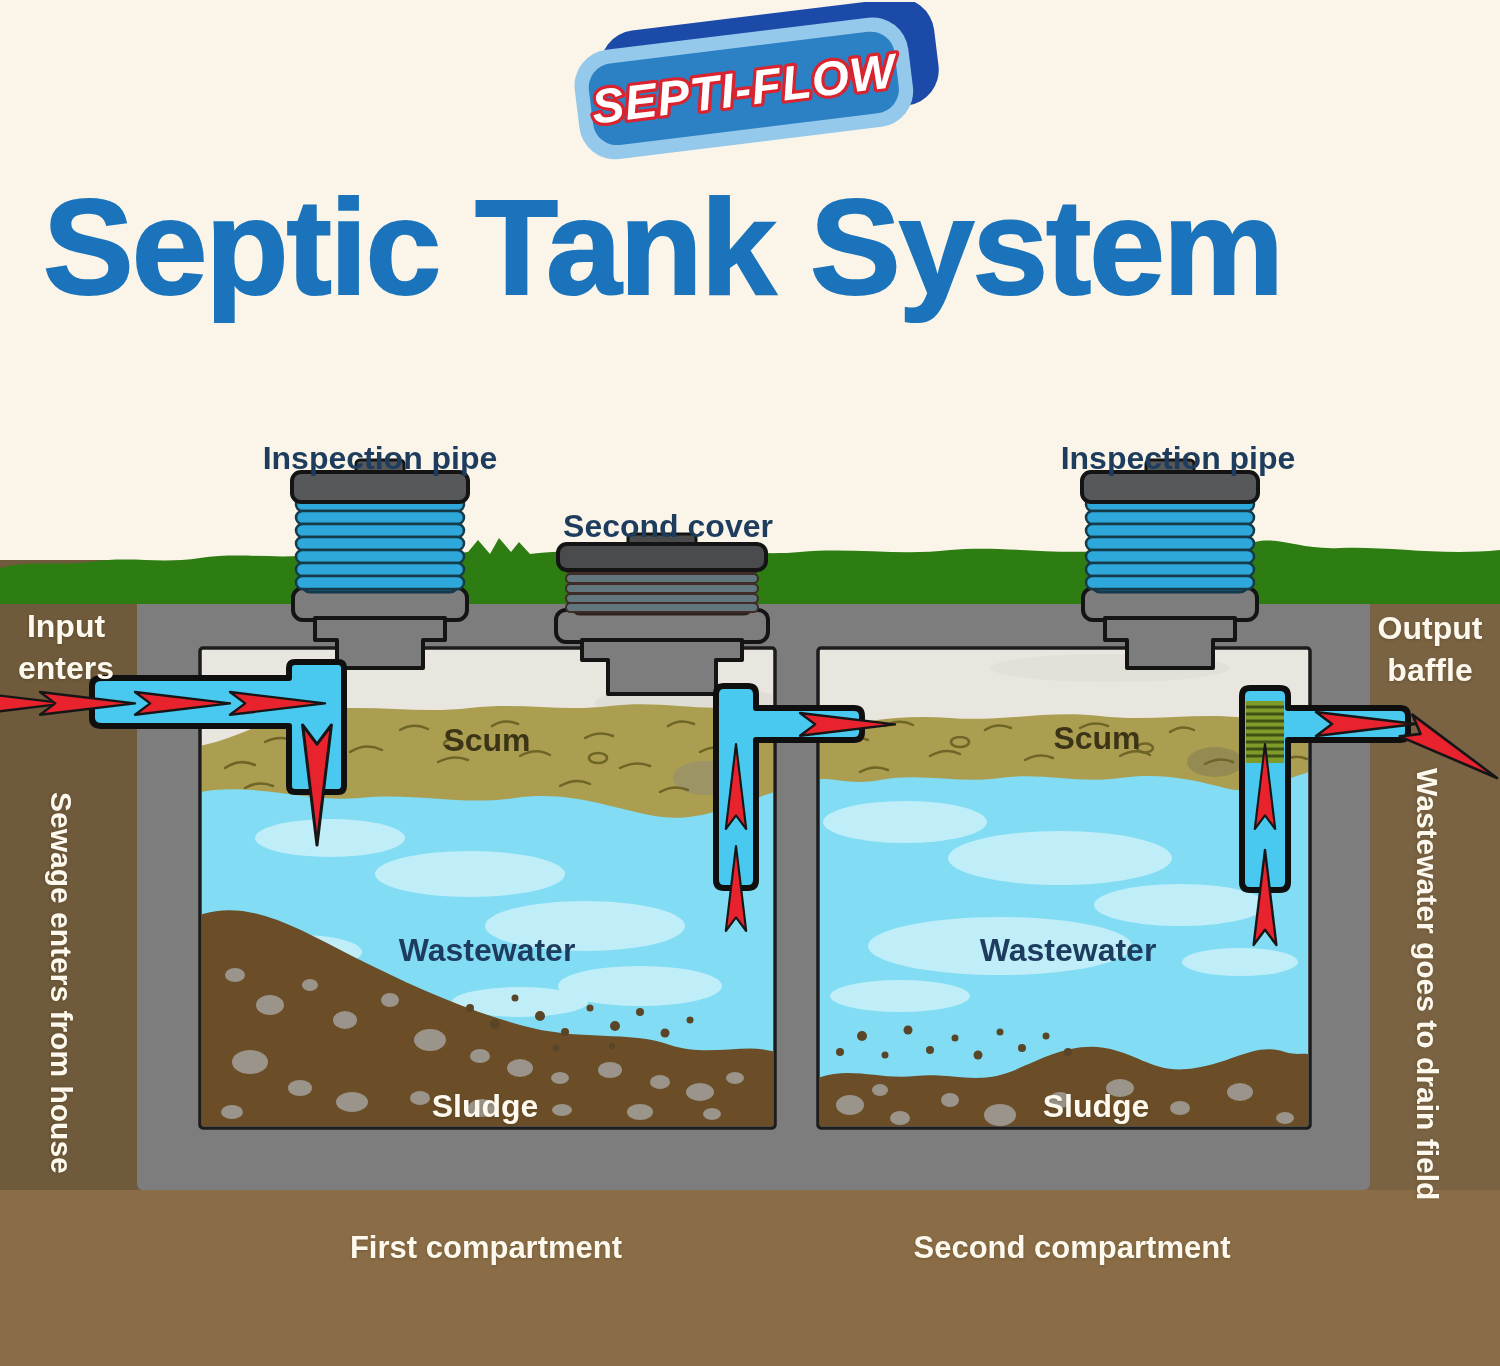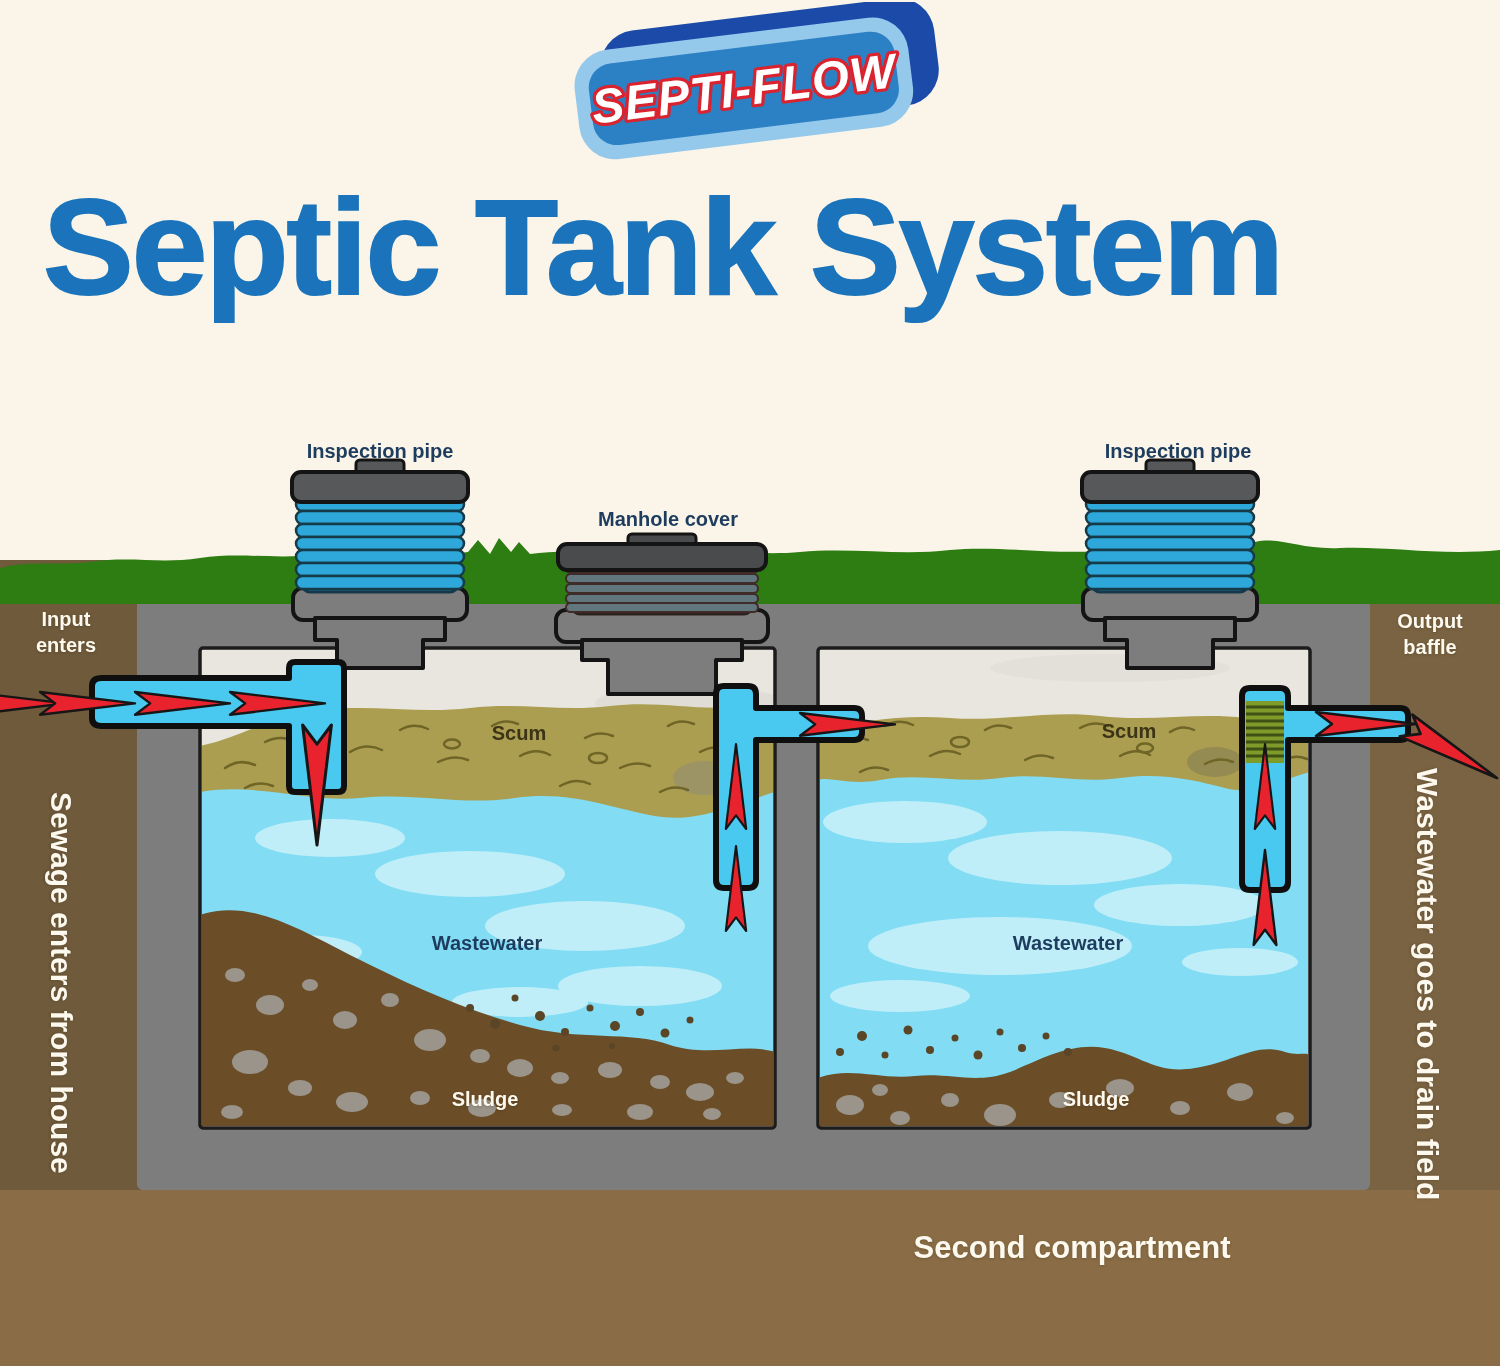--- a/index.html
+++ b/index.html
@@ -3,25 +3,25 @@
 <meta charset="utf-8">
 <style>
   html,body{margin:0;padding:0;}
   body{width:1500px;height:1366px;background:#faf5e8;font-family:"Liberation Sans",sans-serif;overflow:hidden;}
   #stage{position:relative;width:1500px;height:1366px;background:#faf5e8;}
   #diagram-svg{position:absolute;left:0;top:0;}
   .logo-wrap{position:absolute;left:540px;top:2px;width:430px;height:175px;}
   .page-title{position:absolute;left:0;top:176px;width:1325px;text-align:center;
     font-size:136px;font-weight:700;letter-spacing:-2px;color:#1b74bb;line-height:1.05;
     -webkit-text-stroke:2px #1b74bb;}
-  .lbl{position:absolute;font-weight:700;font-size:20px;line-height:1.3;white-space:pre-line;}
+  .lbl{position:absolute;font-weight:700;font-size:32px;line-height:1.3;white-space:pre-line;}
   .centered{transform:translateX(-50%);text-align:center;}
   .navy{color:#1d3c5e;}
   .white{color:#fdf9ee;text-shadow:0 1px 3px rgba(40,30,10,.25);}
-  .scumcol{color:#3b3417;margin-left:32px;}
+  .scumcol{color:#3b3417;}
   .vert{writing-mode:vertical-rl;font-size:30px;letter-spacing:0;}
   .comp-lbl{font-size:31px;}
 </style>
 </head>
 <body>
 
 <div id="stage">
 
   <svg id="diagram-svg" width="1500" height="1366" viewBox="0 0 1500 1366">
     <defs>
@@ -230,35 +230,36 @@
         <rect x="36" y="30" width="336" height="110" rx="36" fill="#95c9ec"></rect>
         <rect x="50" y="44" width="308" height="82" rx="24" fill="#2c80c4"></rect>
         <text x="204" y="102" text-anchor="middle" font-family="Liberation Sans, sans-serif" font-size="48" font-style="italic" font-weight="700" letter-spacing="1" fill="#ffffff" stroke="#d9232e" stroke-width="6.5" paint-order="stroke" stroke-linejoin="round">SEPTI-FLOW</text>
       </g>
     </svg>
   </div>
 
   <div class="page-title">Septic Tank System</div>
 
   <div class="lbl navy centered" style="left:380px;top:438px;">Inspection pipe</div>
-  <div class="lbl navy centered" style="left:668px;top:506px;">Manhole cover</div>
+  <div class="lbl navy centered" style="left:668px;top:506px;">Second cover</div>
   <div class="lbl navy centered" style="left:1178px;top:438px;">Inspection pipe</div>
 
   <div class="lbl white centered" style="left:66px;top:606px;">Input
 enters</div>
   <div class="lbl white centered" style="left:1430px;top:608px;">Output
 baffle</div>
 
   <div class="lbl white vert" style="left:42px;top:792px;">Sewage enters from house</div>
   <div class="lbl white vert" style="left:1408px;top:768px;">Wastewater goes to drain field</div>
 
   <div class="lbl scumcol centered" style="left:487px;top:720px;">Scum</div>
   <div class="lbl scumcol centered" style="left:1097px;top:718px;">Scum</div>
 
   <div class="lbl navy centered" style="left:487px;top:930px;">Wastewater</div>
   <div class="lbl navy centered" style="left:1068px;top:930px;">Wastewater</div>
 
   <div class="lbl white centered" style="left:485px;top:1086px;">Sludge</div>
   <div class="lbl white centered" style="left:1096px;top:1086px;">Sludge</div>
 
+  <div class="lbl white centered comp-lbl" style="left:486px;top:1228px;">First compartment</div>
   <div class="lbl white centered comp-lbl" style="left:1072px;top:1228px;">Second compartment</div>
 
 </div>
 
 </body></html>

